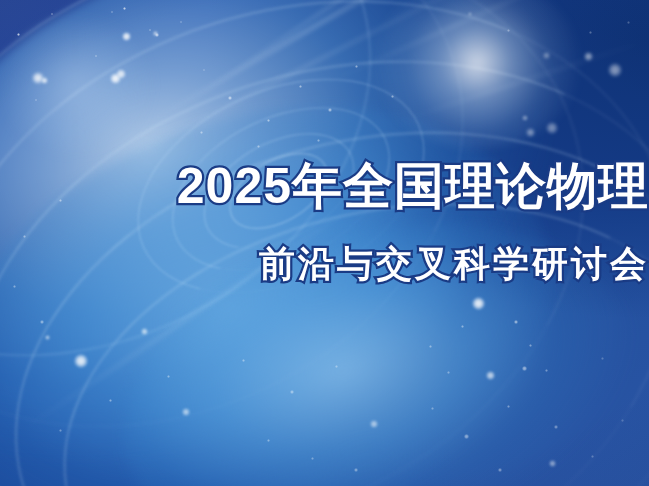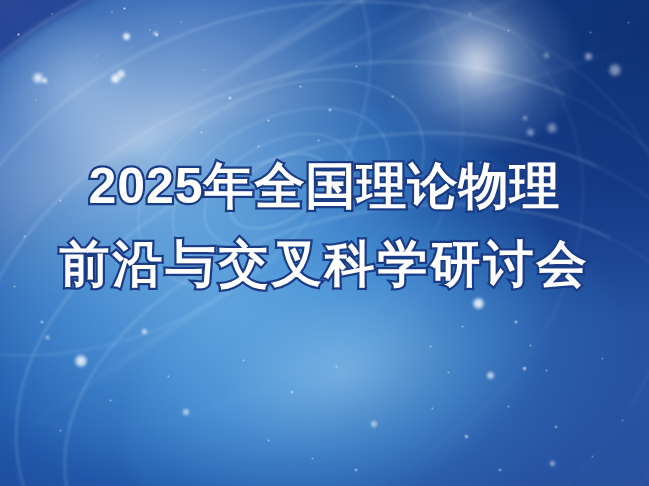--- a/index.html
+++ b/index.html
@@ -154,39 +154,39 @@
   .dot.md { filter: blur(0.9px); }
   .dot.lg { filter: blur(1.6px); }
 
   
 
   .title-block {
     position: absolute;
     left: 0;
     right: 0;
     top: 152px;
-    text-align: center;
+    text-align: right;
     z-index: 40;
   }
   .title-line {
     display: block;
     color: #ffffff;
     font-weight: 700;
     font-size: 50px;
     line-height: 68px;
     letter-spacing: 0px;
     white-space: nowrap;
     -webkit-text-stroke: 4.5px #1b3c86;
     paint-order: stroke fill;
     text-shadow:
        0 0 2px rgba(27,60,134,0.95),
        1px 1px 0 rgba(27,60,134,0.55);
   }
   .title-line-1 { font-size: 50px; letter-spacing: 1px; }
-  .title-line-2 { font-size: 50px; letter-spacing: 3px; margin-top: 10px; }
+  .title-line-2 { font-size: 36px; letter-spacing: 3px; margin-top: 10px; }
 </style>
 </head>
 <body>
 
 <div id="banner">
 
   <div class="layer bg-base"></div>
 
   <div class="sphere-main"></div>
   <div class="sphere-bright"></div>

